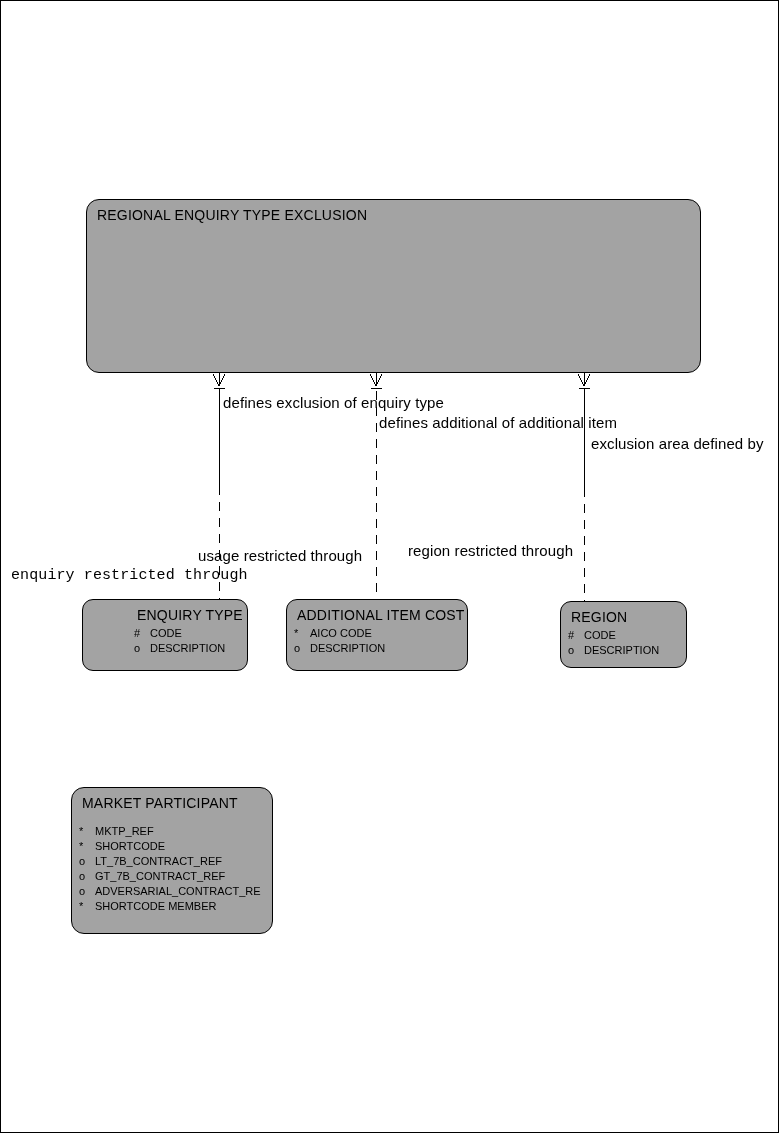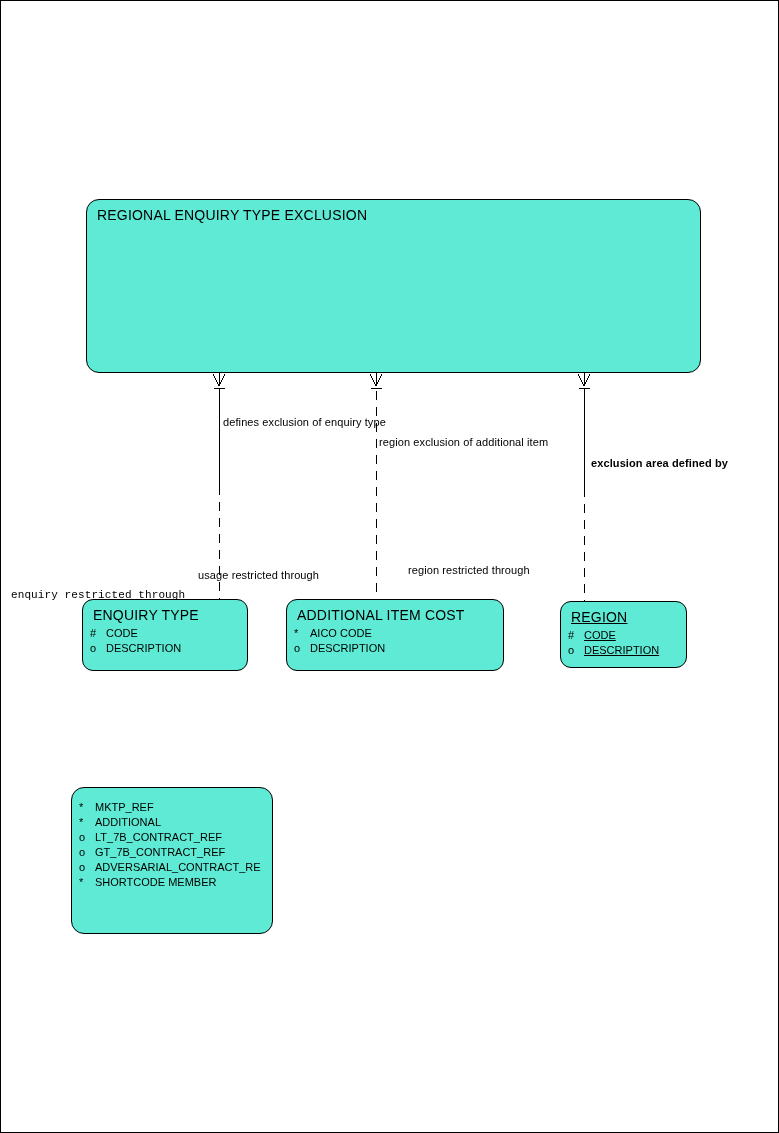--- a/index.html
+++ b/index.html
@@ -15,21 +15,21 @@
     box-sizing: border-box;
     border: 1px solid #000000;
     background: #ffffff;
     overflow: hidden;
   }
   .entity {
     position: absolute;
     box-sizing: border-box;
     border: 1px solid #000000;
     border-radius: 11px;
-    background: #5eead4;
+    background: #a3a3a3;
     overflow: hidden;
     color: #000000;
   }
   .entity .title {
     font-size: 14px;
     line-height: 17px;
     padding: 7px 4px 0 10px;
     white-space: nowrap;
     letter-spacing: 0.2px;
   }
@@ -43,26 +43,25 @@
     white-space: nowrap;
   }
   .attr-row .prefix {
     display: inline-block;
     width: 16px;
     text-align: left;
     padding-left: 1px;
   }
   .rel-label {
     position: absolute;
-    font-size: 11px;
+    font-size: 15px;
     line-height: 15px;
     color: #000000;
     white-space: nowrap;
     letter-spacing: 0.1px;
-    margin-top: 20px;
   }
   #lines-overlay {
     position: absolute;
     left: 0;
     top: 0;
     width: 779px;
     height: 1133px;
     pointer-events: none;
   }
   #lines-overlay * { pointer-events: auto; }
@@ -90,69 +89,70 @@
       <line x1="583" y1="387" x2="583" y2="487"></line>
       <line x1="583" y1="487" x2="583" y2="600" stroke-dasharray="9 7"></line>
     </g>
   </svg>
 
   <div class="entity" style="left:85px; top:198px; width:615px; height:174px; border-radius:13px;">
     <div class="title">REGIONAL ENQUIRY TYPE EXCLUSION</div>
   </div>
 
   <div class="rel-label" style="left:222px; top:394px;">defines exclusion of enquiry type</div>
-  <div class="rel-label" style="left:378px; top:414px;">region exclusion of additional item</div>
-  <div class="rel-label" style="left:590px; top:435px;font-weight:bold;">exclusion area defined by</div>
+  <div class="rel-label" style="left:378px; top:414px;">defines additional of additional item</div>
+  <div class="rel-label" style="left:590px; top:435px;">exclusion area defined by</div>
   <div class="rel-label" style="left:197px; top:547px;">usage restricted through</div>
   <div class="rel-label" style="left:407px; top:542px;text-align:right;">region restricted through</div>
   <div class="rel-label" style="left:10px; top:567px;font-family:Liberation Mono, monospace;">enquiry restricted through</div>
 
-  <div class="entity" style="left:81px; top:598px; width:166px; height:72px;">
+  <div class="entity" style="left:81px; top:598px; width:166px; height:72px;padding-left:44px;">
     <div class="title">ENQUIRY TYPE</div>
     <div class="attrs">
       <div class="attr-row">
         <span class="prefix">#</span><span>CODE</span>
       </div>
       <div class="attr-row">
         <span class="prefix">o</span><span>DESCRIPTION</span>
       </div>
     </div>
   </div>
 
-  <div class="entity" style="left:285px; top:598px; width:218px; height:72px;">
+  <div class="entity" style="left:285px; top:598px; width:182px; height:72px;">
     <div class="title">ADDITIONAL ITEM COST</div>
     <div class="attrs">
       <div class="attr-row">
         <span class="prefix">*</span><span>AICO CODE</span>
       </div>
       <div class="attr-row">
         <span class="prefix">o</span><span>DESCRIPTION</span>
       </div>
     </div>
   </div>
 
-  <div class="entity" style="left:559px; top:600px; width:127px; height:67px;text-decoration:underline;">
+  <div class="entity" style="left:559px; top:600px; width:127px; height:67px;">
     <div class="title">REGION</div>
     <div class="attrs">
       <div class="attr-row">
         <span class="prefix">#</span><span>CODE</span>
       </div>
       <div class="attr-row">
         <span class="prefix">o</span><span>DESCRIPTION</span>
       </div>
     </div>
   </div>
 
   <div class="entity" style="left:70px; top:786px; width:202px; height:147px; border-radius:13px;">
+    <div class="title">MARKET PARTICIPANT</div>
     <div class="attrs" style="margin-top:12px;">
       <div class="attr-row">
         <span class="prefix">*</span><span>MKTP_REF</span>
       </div>
       <div class="attr-row">
-        <span class="prefix">*</span><span>ADDITIONAL</span>
+        <span class="prefix">*</span><span>SHORTCODE</span>
       </div>
       <div class="attr-row">
         <span class="prefix">o</span><span>LT_7B_CONTRACT_REF</span>
       </div>
       <div class="attr-row">
         <span class="prefix">o</span><span>GT_7B_CONTRACT_REF</span>
       </div>
       <div class="attr-row">
         <span class="prefix">o</span><span>ADVERSARIAL_CONTRACT_RE</span>
       </div>

